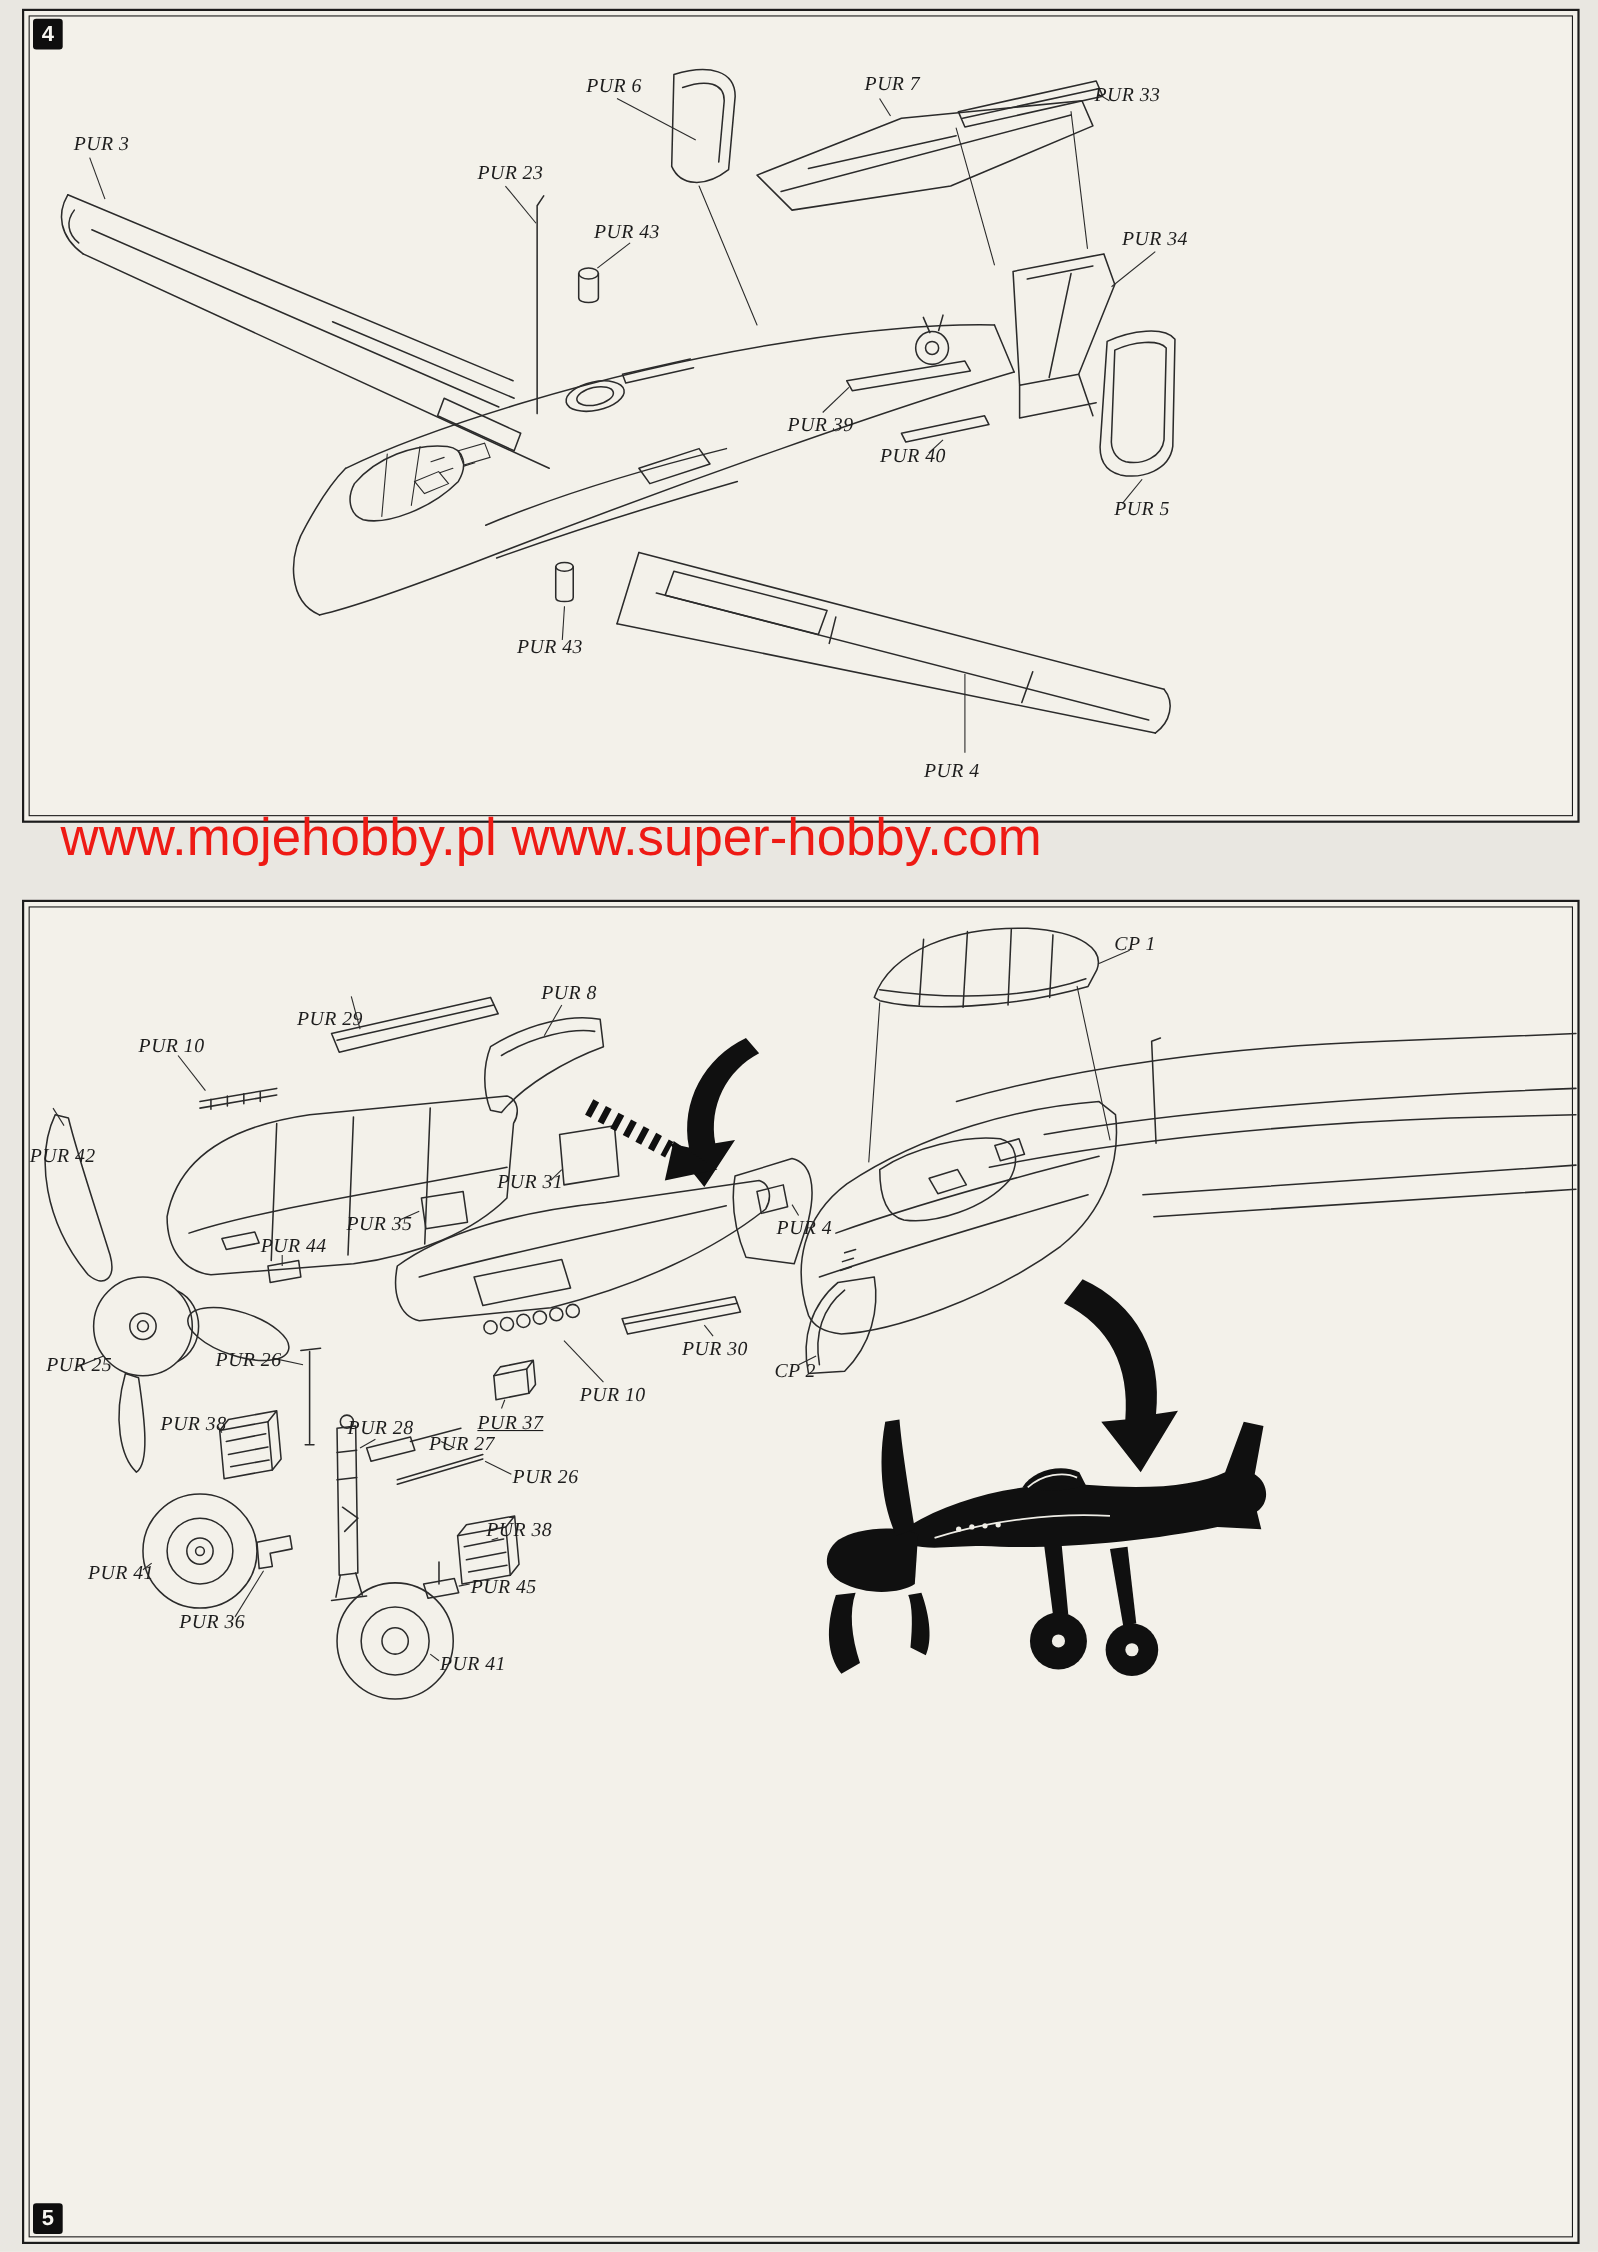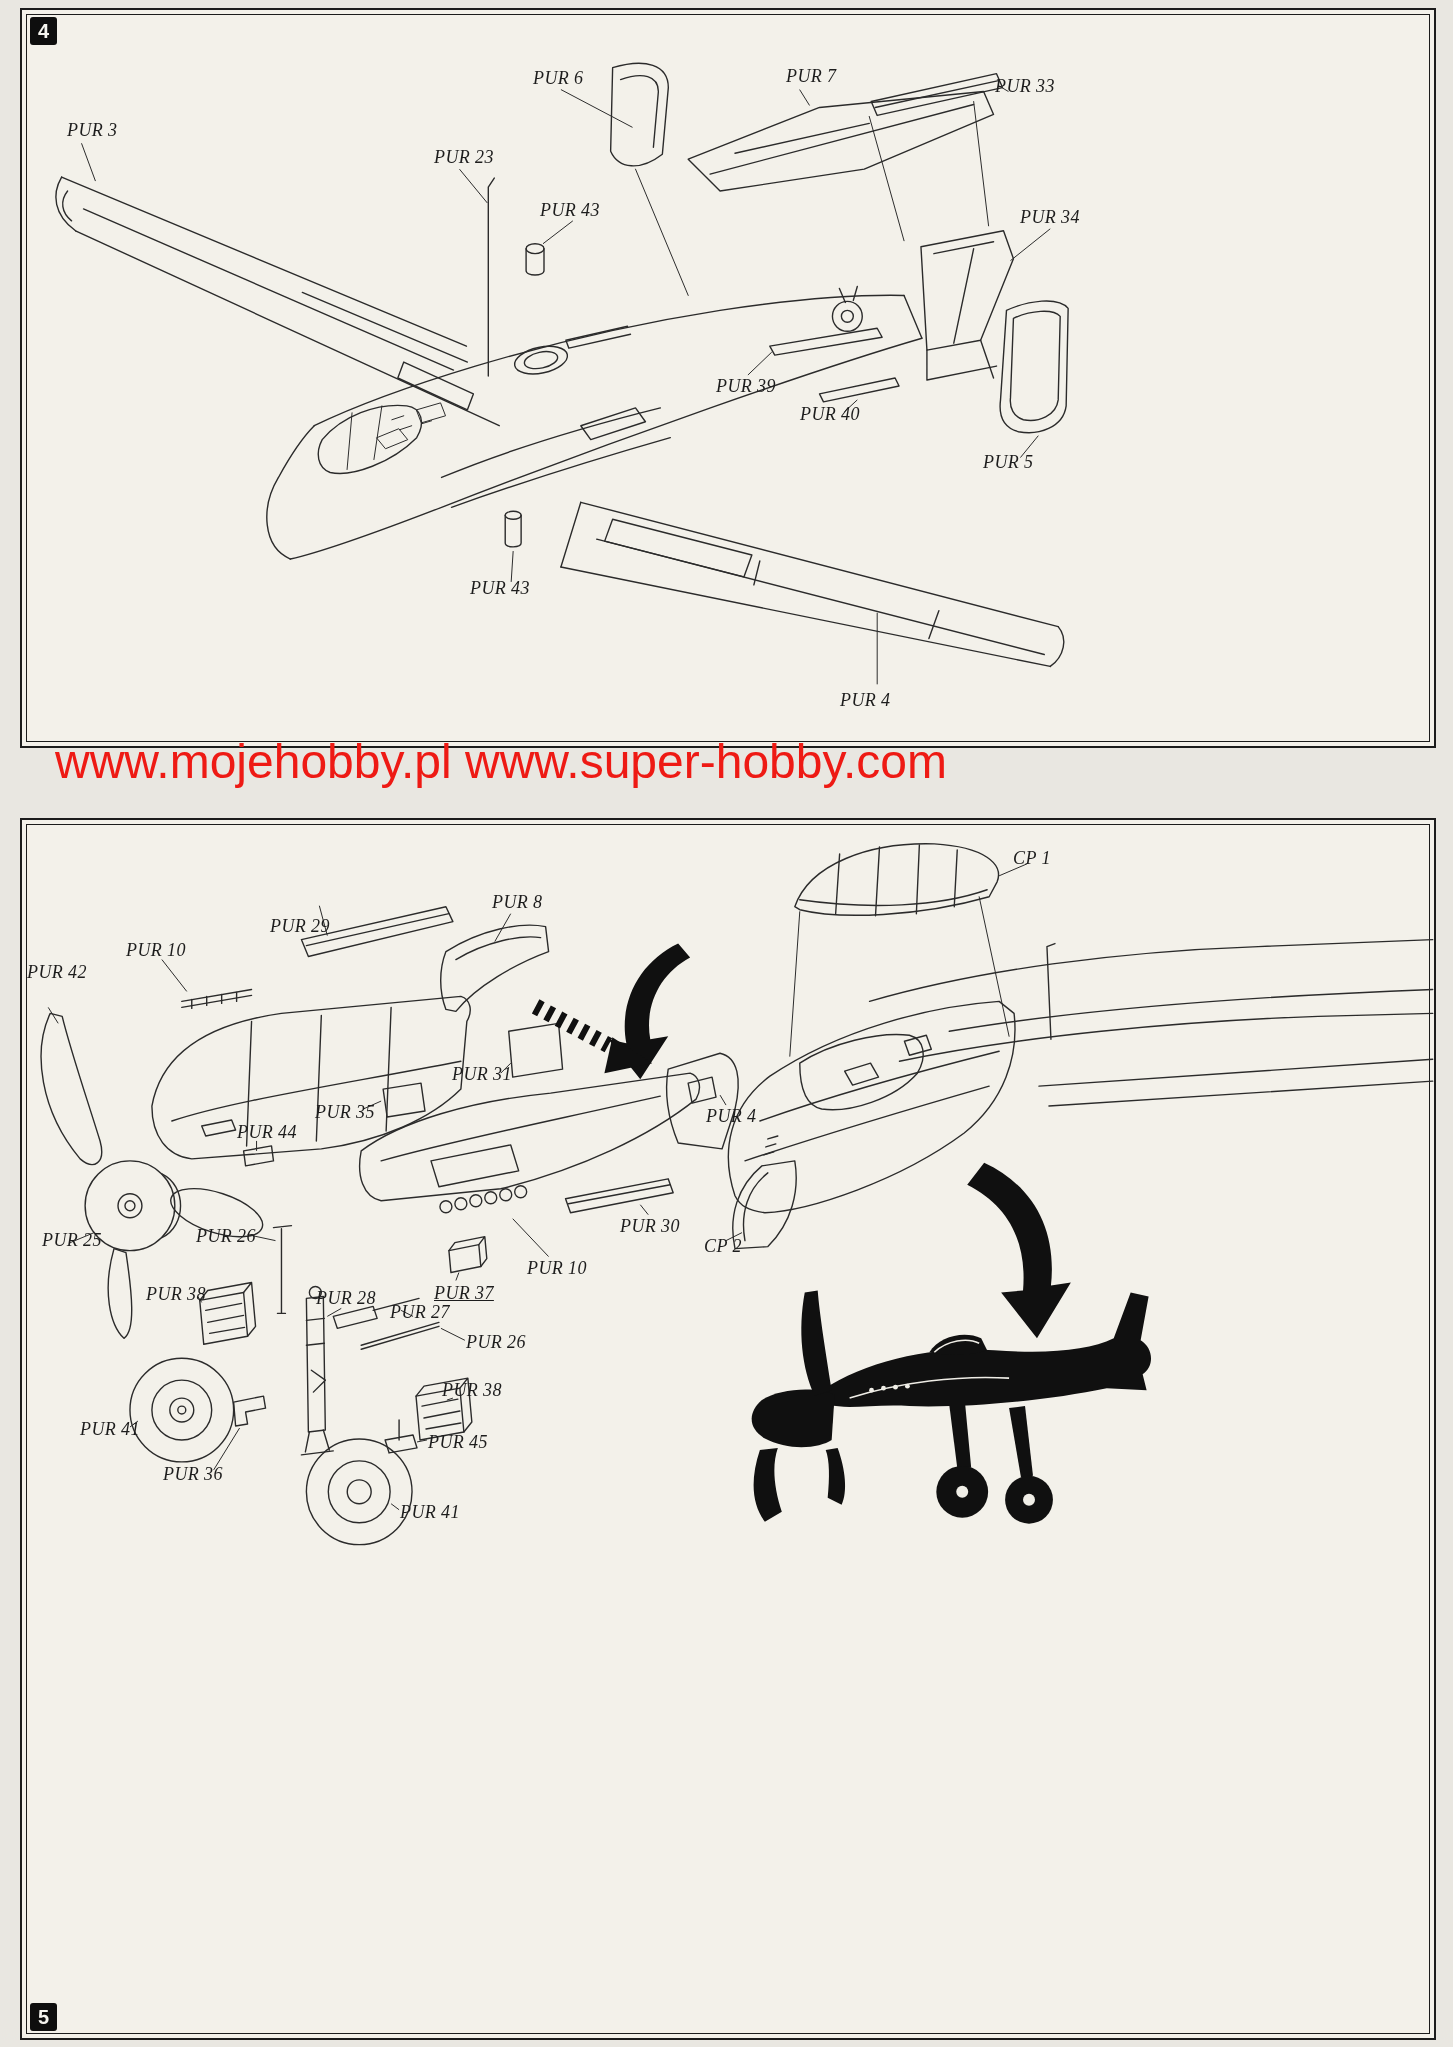--- a/index.html
+++ b/index.html
@@ -354,27 +354,27 @@
 <div id="label-overlay">
     <div class="part-label" style="left: 67px; top: 120px;">PUR 3</div>
     <div class="part-label" style="left: 533px; top: 68px;">PUR 6</div>
     <div class="part-label" style="left: 786px; top: 66px;">PUR 7</div>
     <div class="part-label" style="left: 995px; top: 76px;">PUR 33</div>
     <div class="part-label" style="left: 434px; top: 147px; text-align: center;">PUR 23</div>
     <div class="part-label" style="left: 540px; top: 200px;">PUR 43</div>
     <div class="part-label" style="left: 1020px; top: 207px;">PUR 34</div>
     <div class="part-label" style="left: 716px; top: 376px;">PUR 39</div>
     <div class="part-label" style="left: 800px; top: 404px;">PUR 40</div>
-    <div class="part-label" style="left: 983px; top: 452px;">PUR 5</div>
+    <div class="part-label" style="left: 1013px; top: 452px;">PUR 5</div>
     <div class="part-label" style="left: 470px; top: 578px;">PUR 43</div>
     <div class="part-label" style="left: 840px; top: 690px;">PUR 4</div>
     <div class="part-label" style="left: 270px; top: 916px;">PUR 29</div>
     <div class="part-label" style="left: 492px; top: 892px;">PUR 8</div>
     <div class="part-label" style="left: 126px; top: 940px;">PUR 10</div>
-    <div class="part-label" style="left: 27px; top: 962px;">PUR 42</div>
+    <div class="part-label" style="left: 27px; top: 1040px;">PUR 42</div>
     <div class="part-label" style="left: 1013px; top: 848px;">CP 1</div>
     <div class="part-label" style="left: 452px; top: 1064px;">PUR 31</div>
     <div class="part-label" style="left: 315px; top: 1102px;">PUR 35</div>
     <div class="part-label" style="left: 237px; top: 1122px;">PUR 44</div>
     <div class="part-label" style="left: 706px; top: 1106px;">PUR 4</div>
     <div class="part-label" style="left: 620px; top: 1216px;">PUR 30</div>
     <div class="part-label" style="left: 527px; top: 1258px;">PUR 10</div>
     <div class="part-label" style="left: 704px; top: 1236px;">CP 2</div>
     <div class="part-label" style="left: 42px; top: 1230px;">PUR 25</div>
     <div class="part-label" style="left: 196px; top: 1226px;">PUR 26</div>

